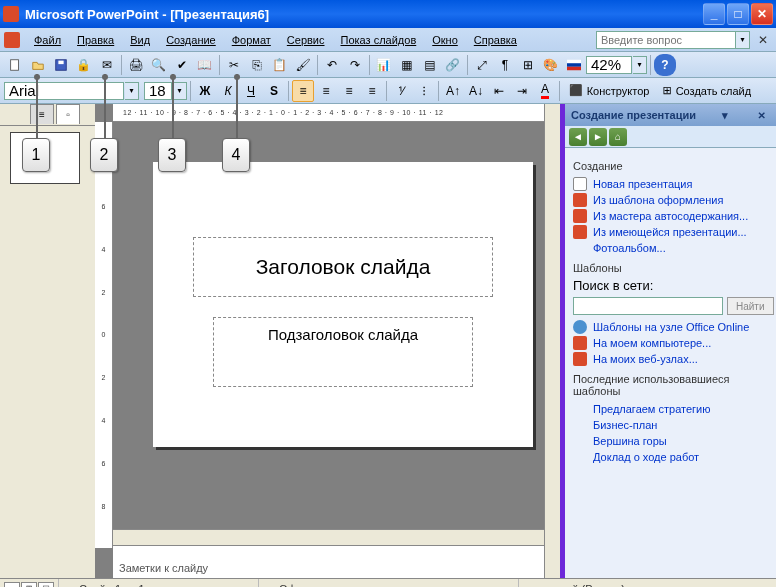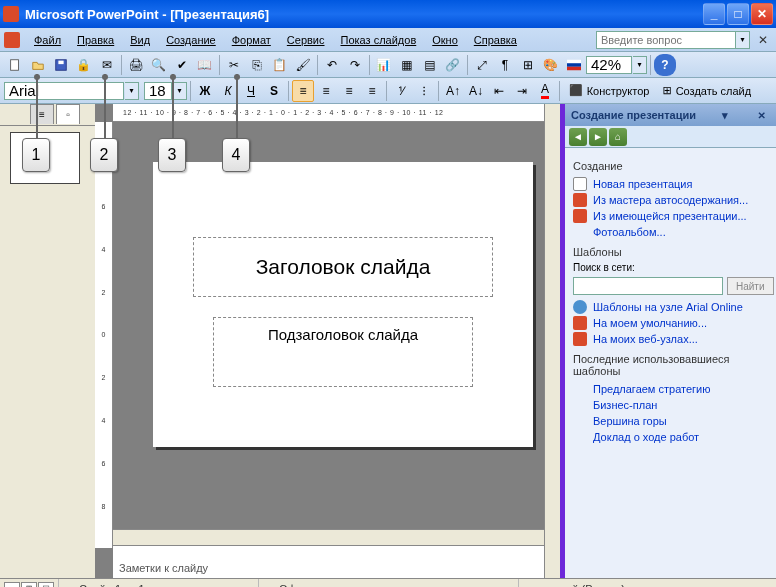--- a/index.html
+++ b/index.html
@@ -250,32 +250,33 @@
       <span class="pclose">✕</span>
     </div>
     <div class="panenav">
       <div class="navbtn">◄</div>
       <div class="navbtn">►</div>
       <div class="navbtn">⌂</div>
     </div>
     <div class="panebody">
       <div class="panesec">Создание</div>
       <div class="panelink"><span class="lico" style="background:#fff;border:1px solid #888"></span><span>Новая презентация</span></div>
+      <div class="panelink"><span class="lico" style="background:#d94a2a"></span><span>Из шаблона оформления</span></div>
       <div class="panelink"><span class="lico" style="background:#d94a2a"></span><span>Из мастера автосодержания...</span></div>
       <div class="panelink"><span class="lico" style="background:#d94a2a"></span><span>Из имеющейся презентации...</span></div>
       <div class="panelink"><span>Фотоальбом...</span></div>
 
       <div class="panesec">Шаблоны</div>
-      <div style="font-size:10px">Поиск в сети:</div>
+      <div style="font-size:13px">Поиск в сети:</div>
       <div class="searchrow">
         <input style="">
         <button>Найти</button>
       </div>
-      <div class="panelink"><span class="lico" style="background:#4a90d0;border-radius:50%"></span><span>Шаблоны на узле Arial Online</span></div>
-      <div class="panelink"><span class="lico" style="background:#d94a2a"></span><span>На моем умолчанию...</span></div>
+      <div class="panelink"><span class="lico" style="background:#4a90d0;border-radius:50%"></span><span>Шаблоны на узле Office Online</span></div>
+      <div class="panelink"><span class="lico" style="background:#d94a2a"></span><span>На моем компьютере...</span></div>
       <div class="panelink"><span class="lico" style="background:#d94a2a"></span><span>На моих веб-узлах...</span></div>
 
       <div class="panesec">Последние использовавшиеся шаблоны</div>
       <div class="panelink">Предлагаем стратегию</div>
       <div class="panelink">Бизнес-план</div>
       <div class="panelink">Вершина горы</div>
       <div class="panelink">Доклад о ходе работ</div>
     </div>
   </div>
 </div>

